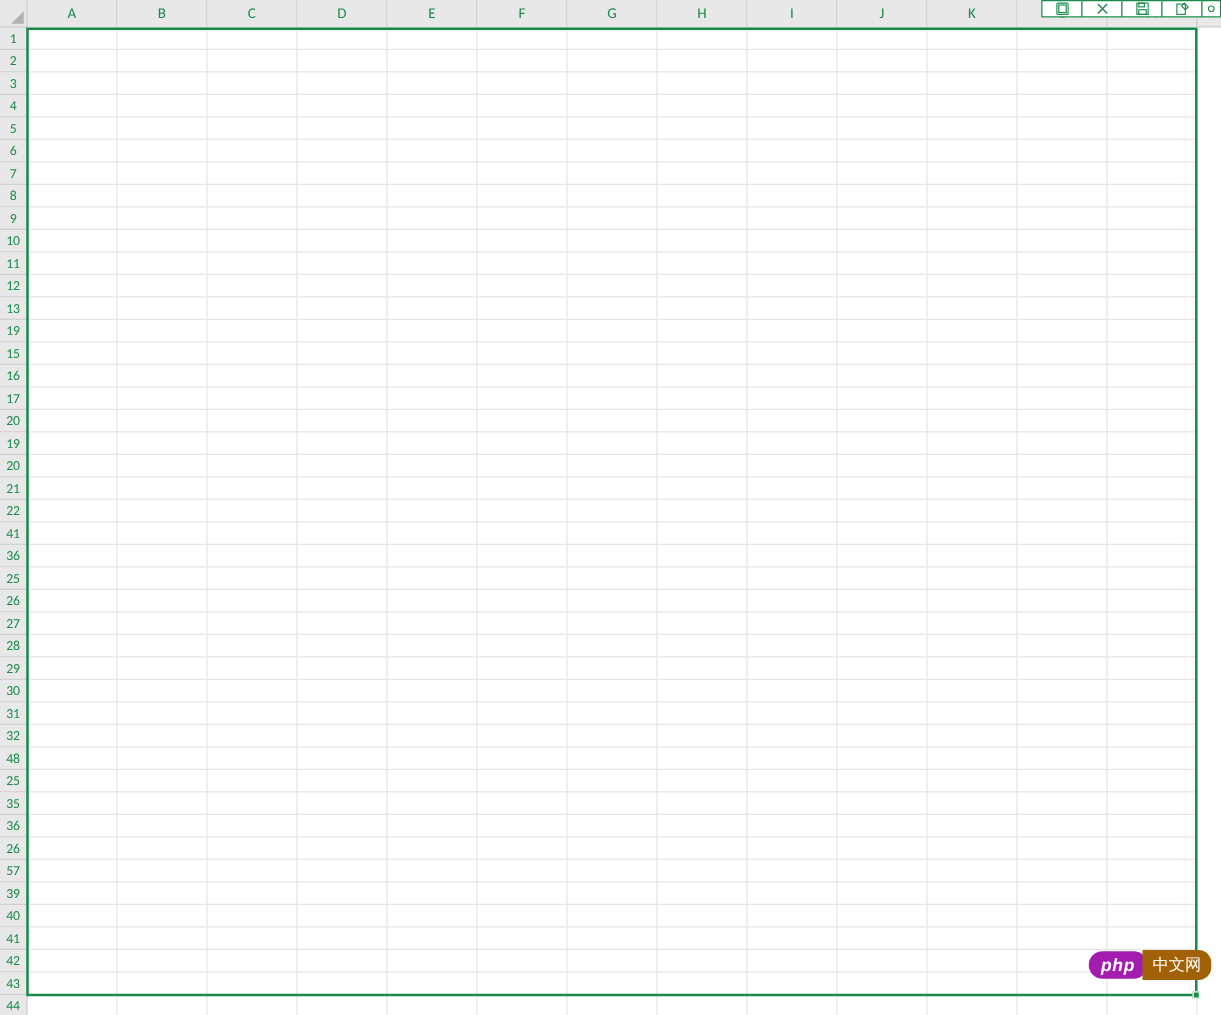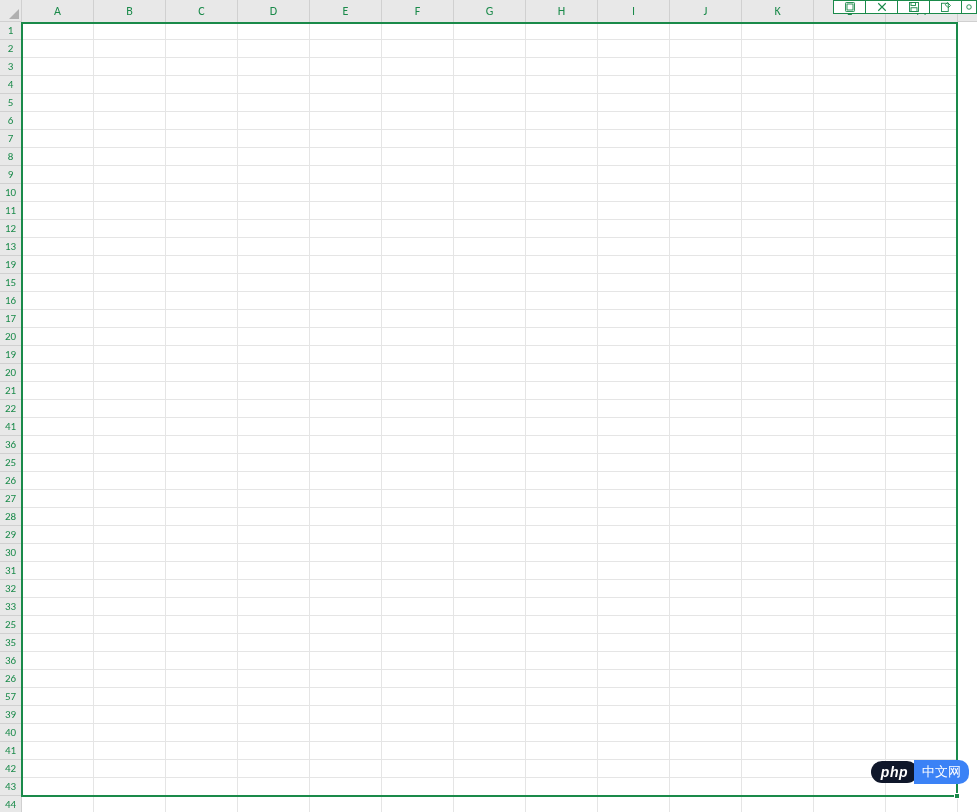--- a/index.html
+++ b/index.html
@@ -144,32 +144,32 @@
     
     .watermark {
       position: absolute;
       bottom: 28px;
       right: 8px;
       display: flex;
       align-items: center;
       z-index: 200;
     }
     .php-badge {
-      background: #0f172a;
+      background: #a21caf;
       color: #fff;
       font-weight: bold;
       font-style: italic;
       font-size: 14px;
       padding: 3px 10px;
       border-radius: 12px;
       font-family: Arial, sans-serif;
       letter-spacing: 0.5px;
     }
     .watermark-text {
-      background: #3b82f6;
+      background: #a16207;
       color: #fff;
       font-size: 13px;
       padding: 3px 8px;
       border-radius: 0 10px 10px 0;
       margin-left: -4px;
       font-family: "Microsoft YaHei", sans-serif;
     }
   </style>
 </head>
 <body>
@@ -251,21 +251,21 @@
         <div class="row-header">41</div>
         <div class="row-header">36</div>
         <div class="row-header">25</div>
         <div class="row-header">26</div>
         <div class="row-header">27</div>
         <div class="row-header">28</div>
         <div class="row-header">29</div>
         <div class="row-header">30</div>
         <div class="row-header">31</div>
         <div class="row-header">32</div>
-        <div class="row-header">33</div>
+        <div class="row-header">48</div>
         <div class="row-header">25</div>
         <div class="row-header">35</div>
         <div class="row-header">36</div>
         <div class="row-header">26</div>
         <div class="row-header">57</div>
         <div class="row-header">39</div>
         <div class="row-header">40</div>
         <div class="row-header">41</div>
         <div class="row-header">42</div>
         <div class="row-header">43</div>

